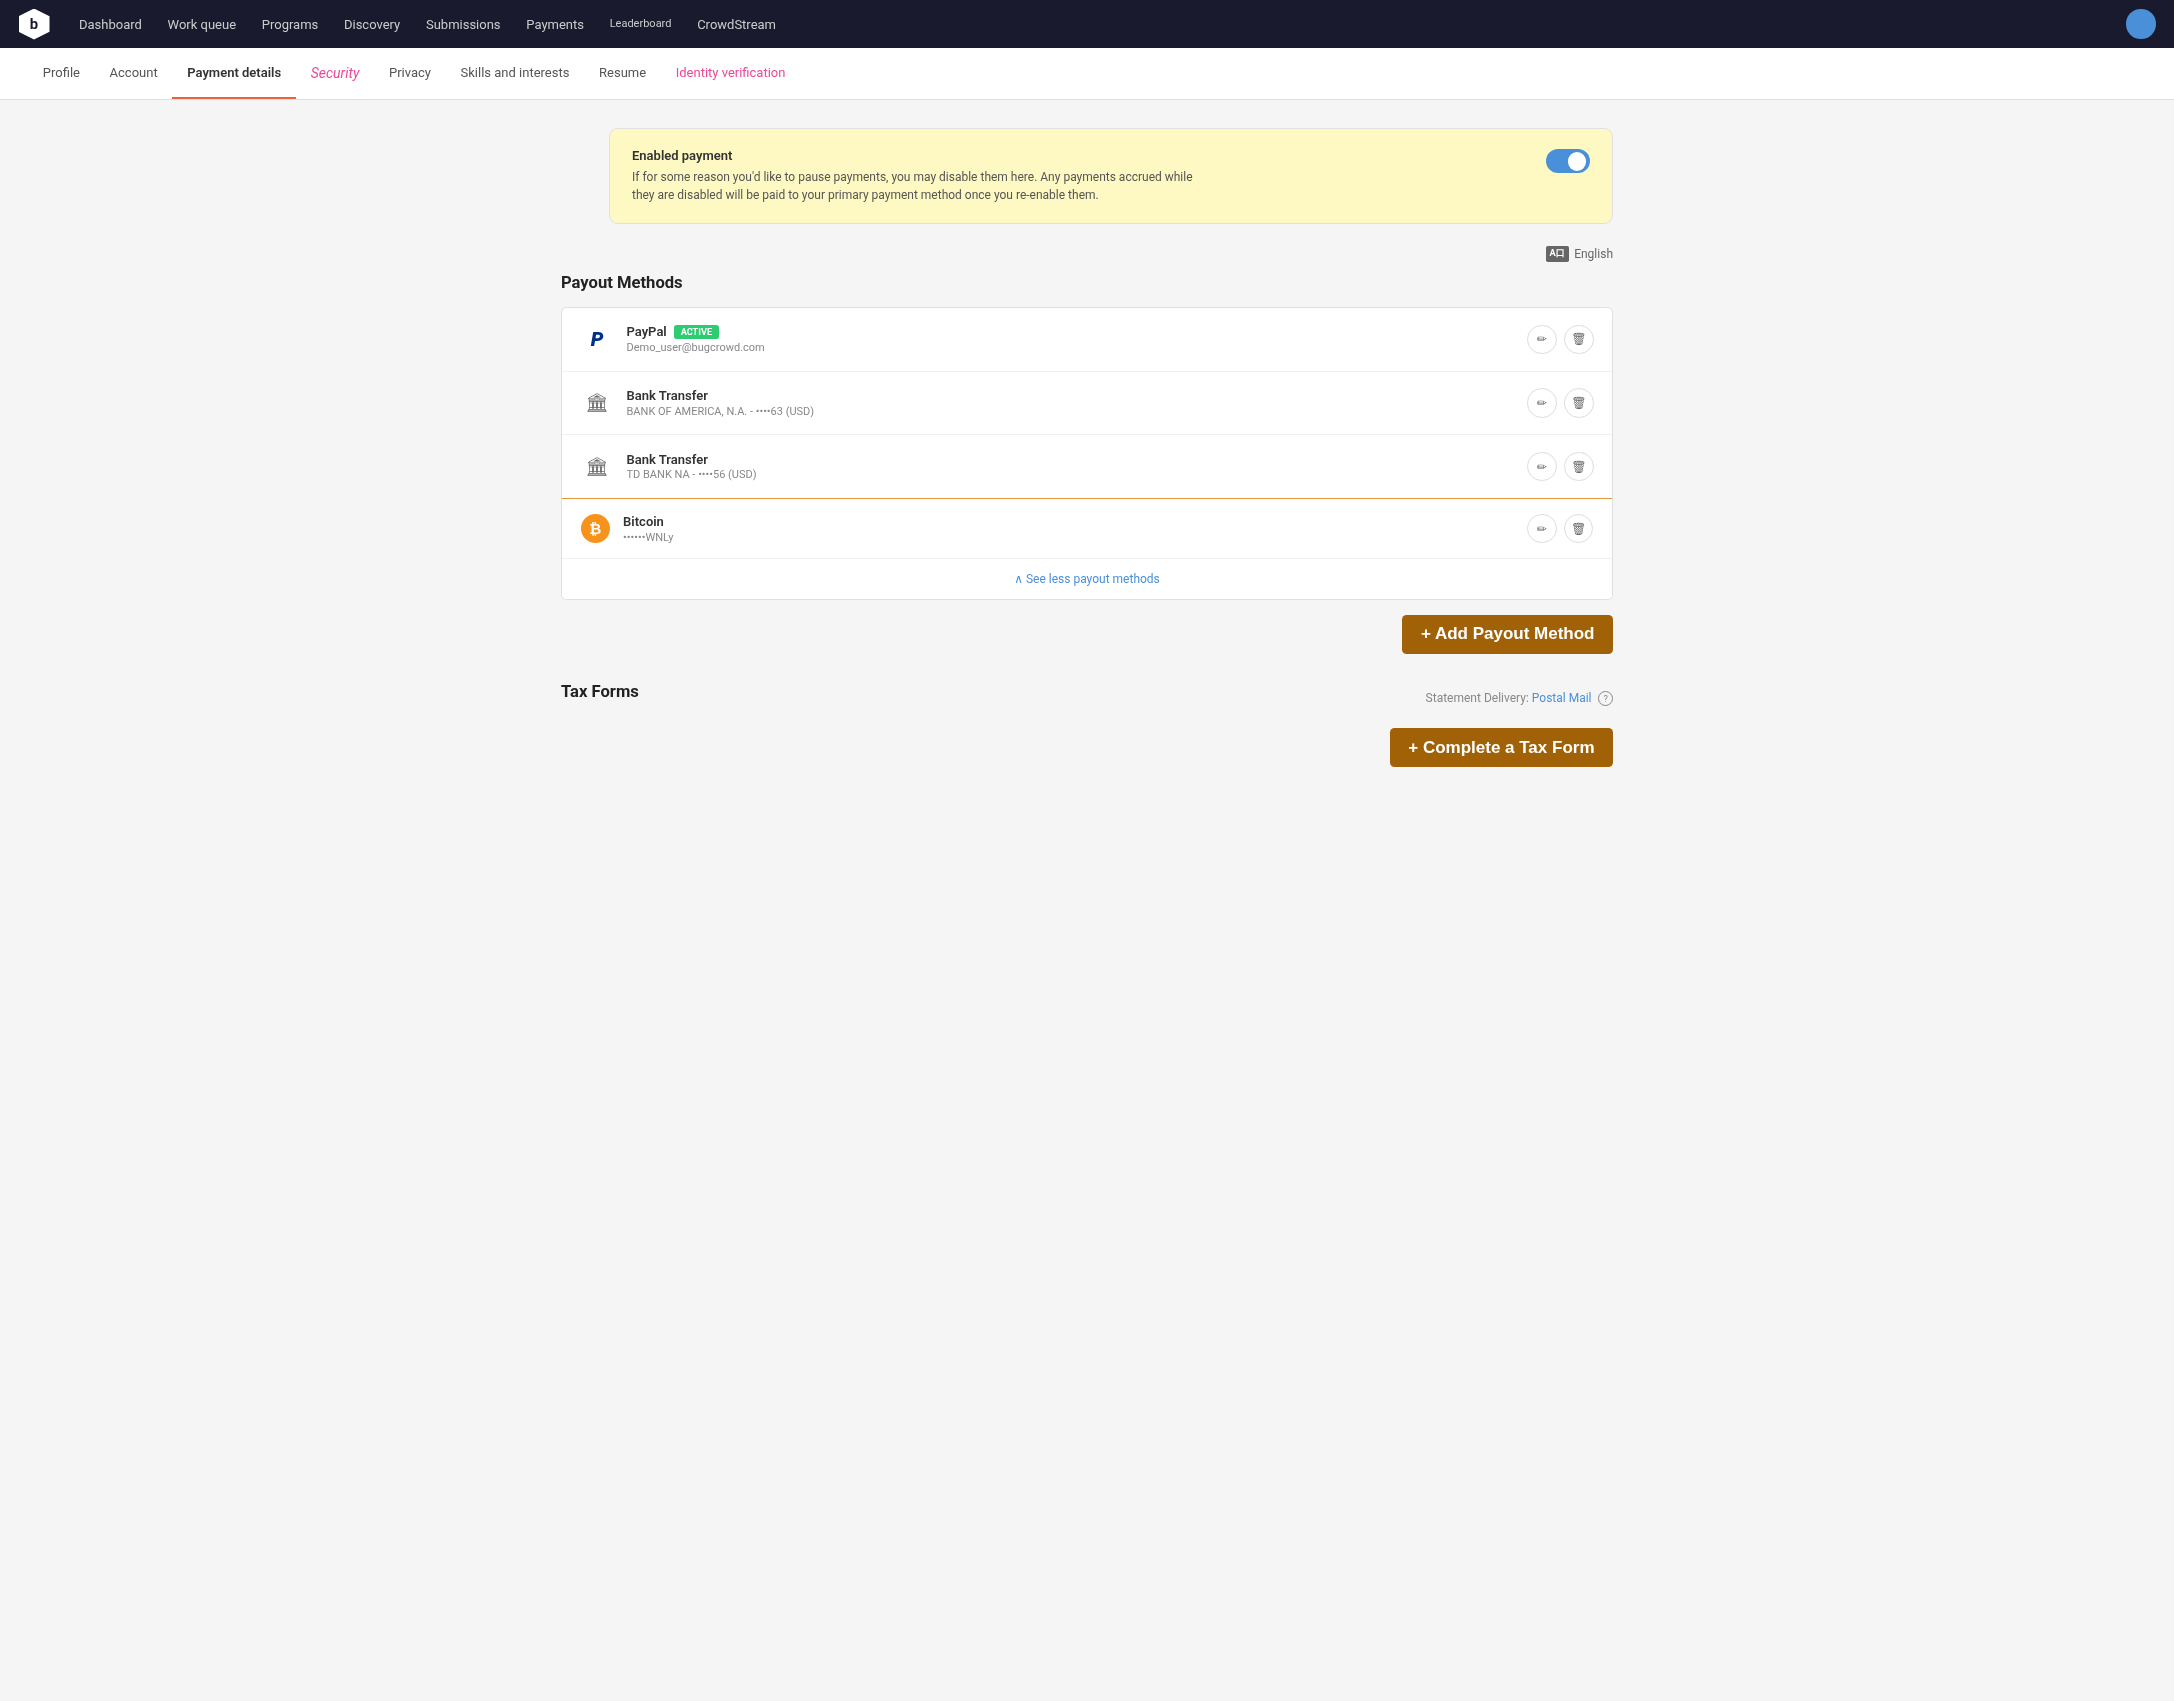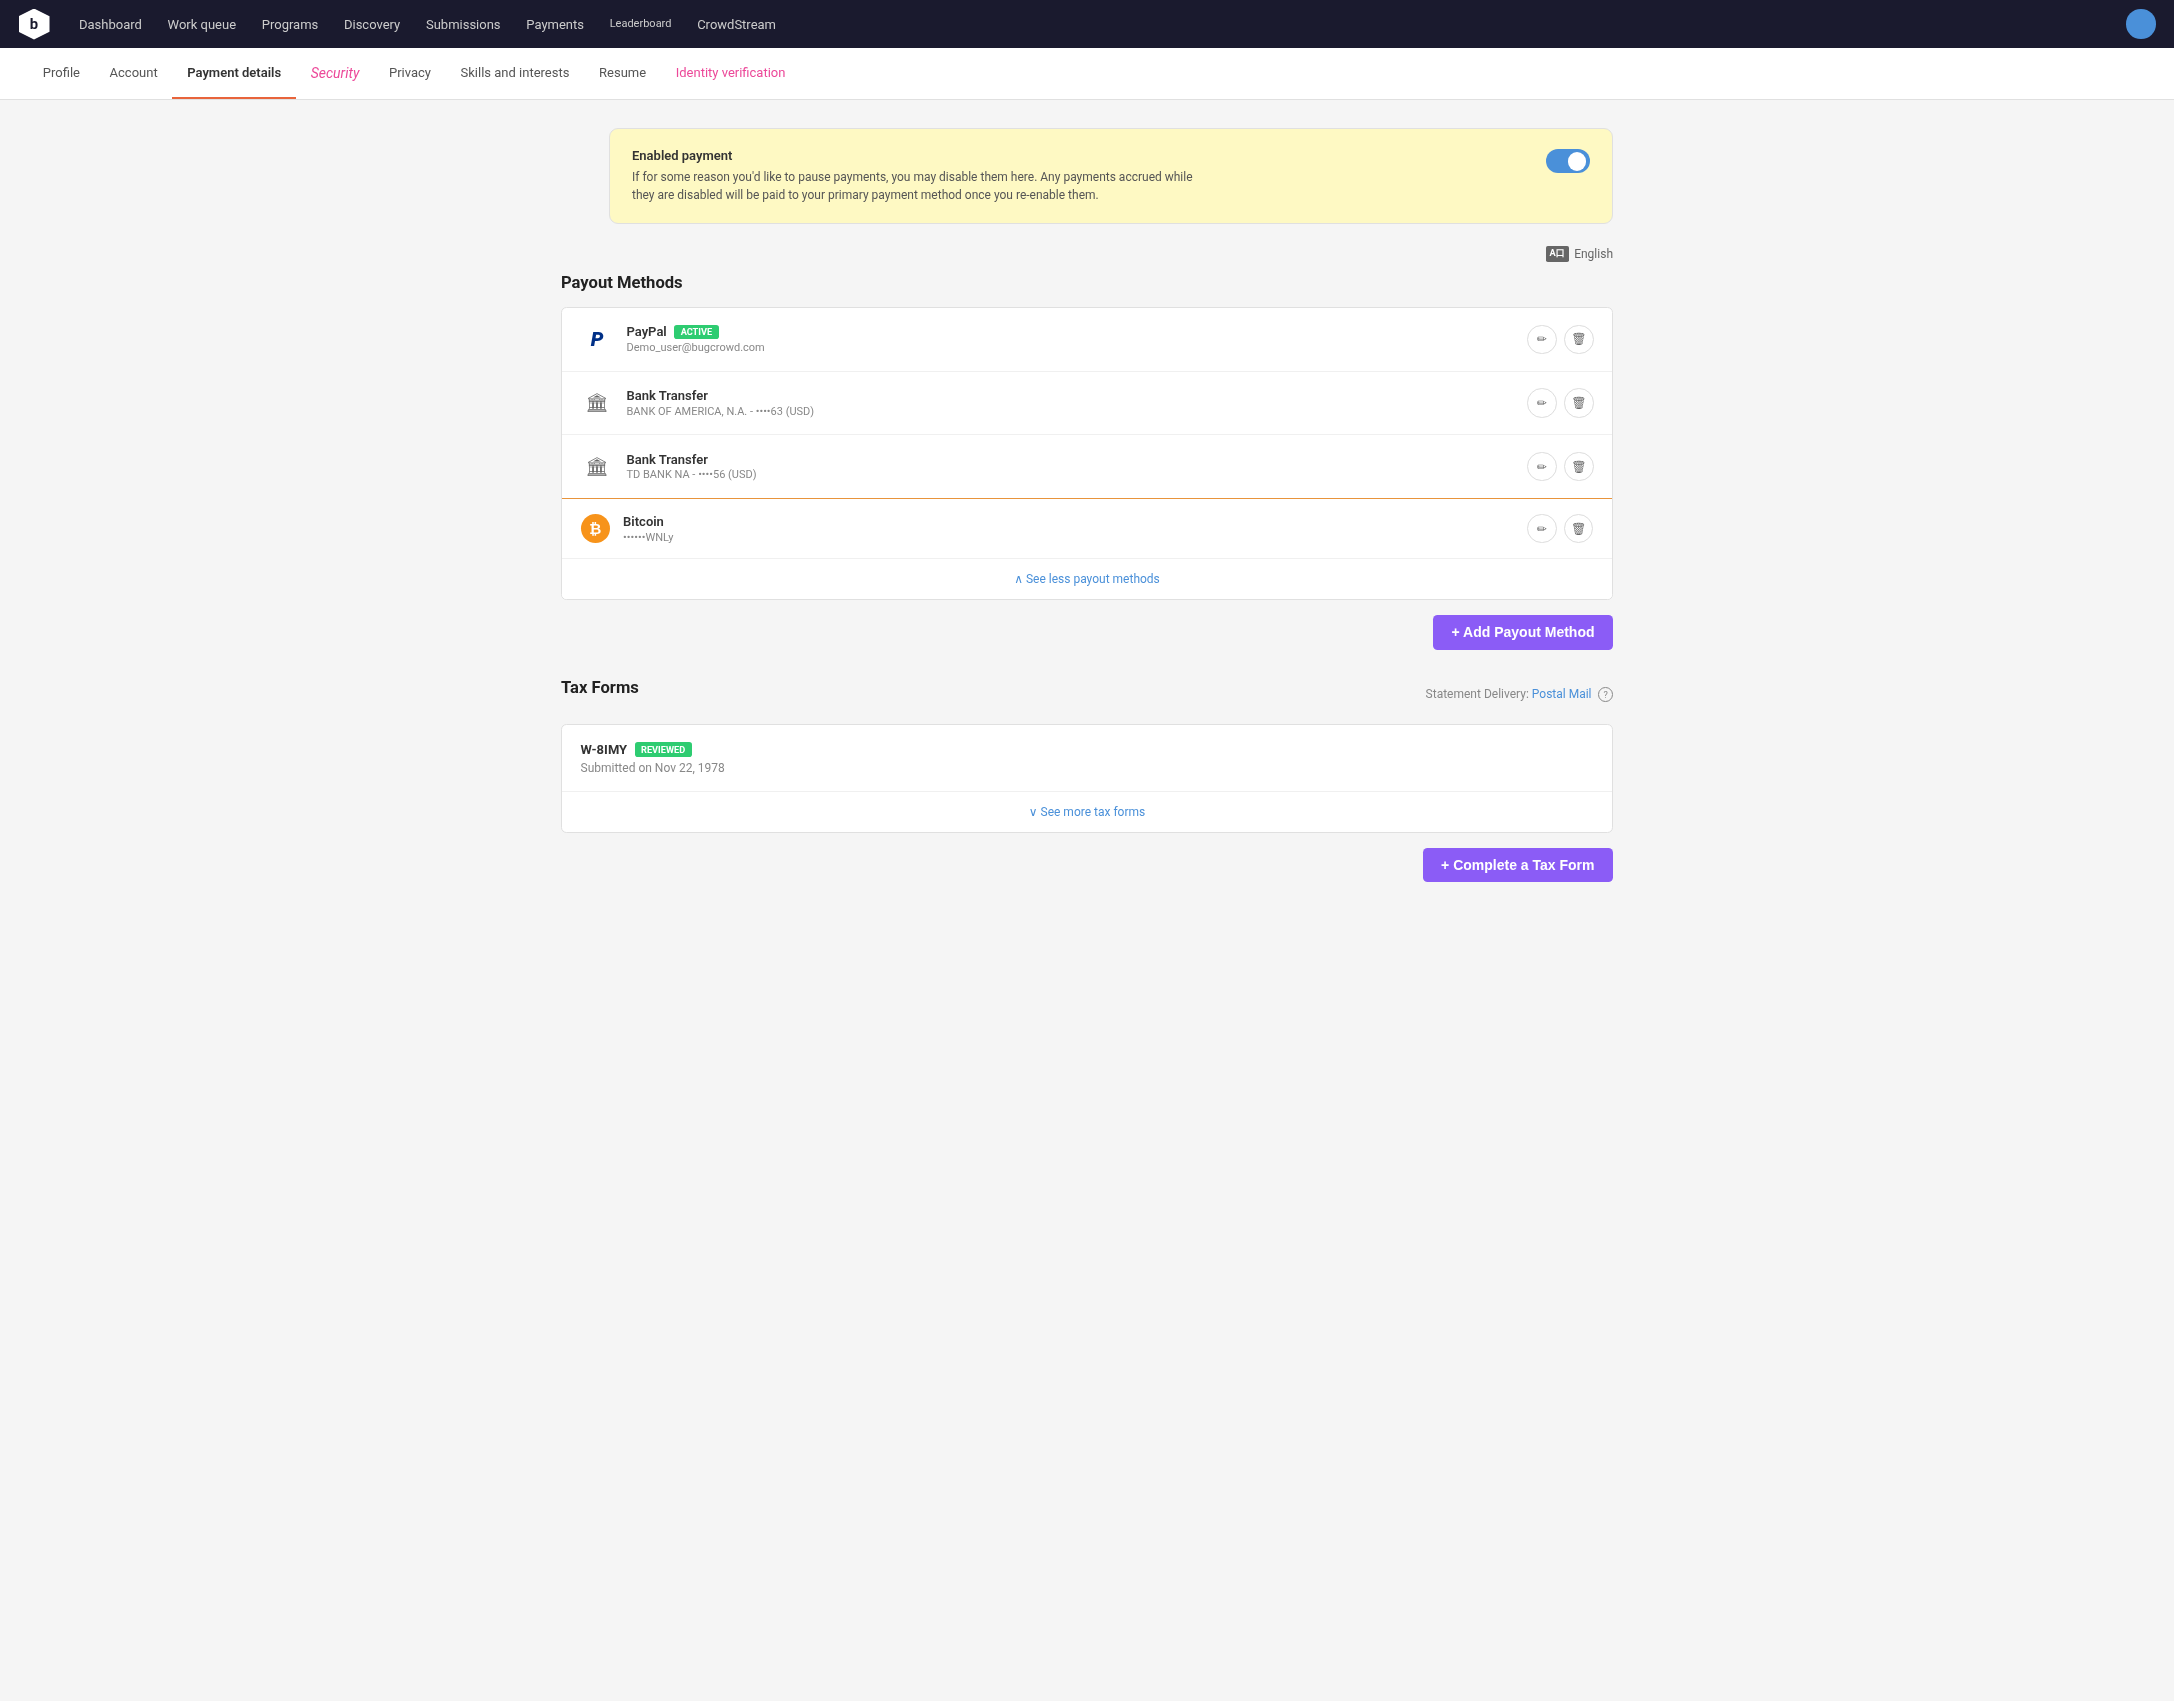--- a/index.html
+++ b/index.html
@@ -97,26 +97,26 @@
       overflow: hidden;
       margin-bottom: 14.8px;
     }
 
     .add-method-row {
       display: flex;
       justify-content: flex-end;
       margin-bottom: 28px;
     }
     .btn-primary {
-      background: #8b5cf6;
+      background: #a16207;
       color: white;
       border: none;
       border-radius: 4.6px;
       padding: 9.2px 18.5px;
-      font-size: 14px;
+      font-size: 17px;
       font-weight: 600;
       cursor: pointer;
     }
 
     
     .tax-forms-header {
       display: flex;
       align-items: center;
       justify-content: space-between;
       margin-bottom: 13px;
@@ -292,27 +292,20 @@
 
     <div class="tax-forms-header">
       <div class="section-title">Tax Forms</div>
       <div class="statement-delivery">
         <span>Statement Delivery:</span>
         <a href="#">Postal Mail</a>
         <span class="question-icon">?</span>
       </div>
     </div>
 
-    <div class="tax-container" id="tax-list">
-        <div style="padding: 16.6px 18.5px;">
-    <div style="font-weight:700;font-size:13px;display:flex;align-items:center;gap:7.4px;margin-bottom:3.7px;">W-8IMY <span style="background:#2ecc71;color:white;font-size:9.2px;font-weight:700;padding:1.8px 6.5px;border-radius:2.8px;">REVIEWED</span></div>
-    <div style="color:#888;font-size:12px;">Submitted on Nov 22, 1978</div>
-  </div>
-        <div style="text-align: center; padding: 13px; color: rgb(74, 144, 217); font-size: 12px; cursor: pointer; border-top: 0.9px solid rgb(240, 240, 240);">∨ See more tax forms</div>
-      </div>
 
     <div class="complete-tax-row">
       <button class="btn-primary">+ Complete a Tax Form</button>
     </div>
 
   </div>
 
 </div>
 
 

